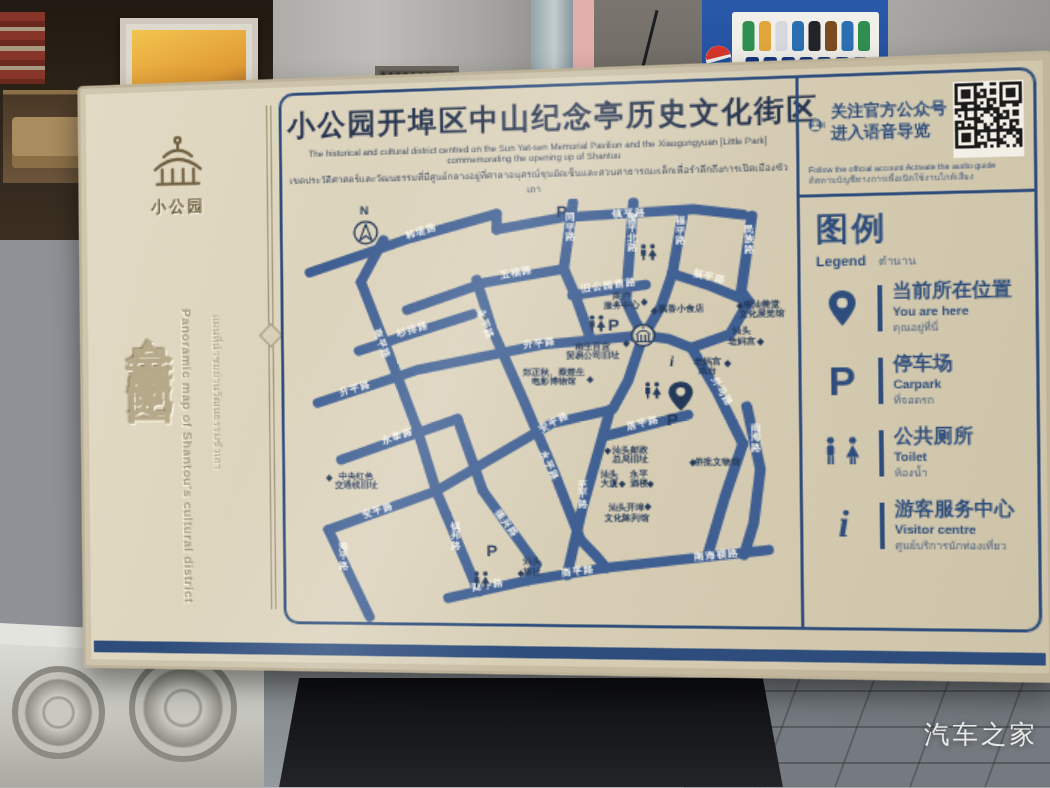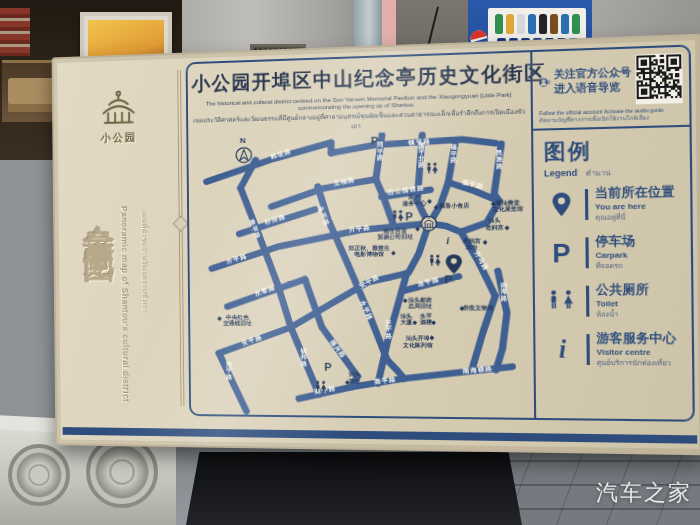--- a/index.html
+++ b/index.html
@@ -46,21 +46,21 @@
                        linear-gradient(90deg,rgba(35,40,45,.35) 1.5px,transparent 1.5px);
       background-size:50px 24px;transform:skewX(-20deg);}
   .railing{position:absolute;left:0;top:426px;width:176px;height:99px;z-index:2;
       background:linear-gradient(180deg,#dcdcd6 0%,#c2c2bb 60%,#a9a9a2 100%);}
   .railing-cap{position:absolute;left:-10px;top:-6px;width:200px;height:14px;background:#e4e4de;transform:rotate(3deg);}
   .medallion{position:absolute;border-radius:50%;border:4px solid #8b8b83;
       background:radial-gradient(circle,#c9c9c2 22%,#97978f 26%,#c9c9c2 30%,#8f8f87 56%,#c2c2bb 60%);}
   .pedestal{position:absolute;left:186px;top:452px;width:336px;height:73px;z-index:3;
       background:linear-gradient(180deg,#0c0d0f,#222428);clip-path:polygon(4% 0,96% 0,100% 100%,0 100%);}
   .watermark{position:absolute;right:8px;top:478px;z-index:9;color:rgba(255,255,255,.85);
-      font-size:22px;letter-spacing:2px;text-shadow:0 1px 4px rgba(0,0,0,.45);margin-left:12px;}
+      font-size:17px;letter-spacing:2px;text-shadow:0 1px 4px rgba(0,0,0,.45);margin-left:12px;}
 
   
   .sign-wrap{position:absolute;left:38px;top:46px;width:654px;height:404px;z-index:5;
       transform:perspective(950px) rotateY(-7deg) rotate(-0.6deg);}
   .sign-board{position:relative;width:100%;height:100%;border-radius:4px;
       background:linear-gradient(105deg,#e2dac4 0%,#d9d0b8 45%,#cdc3a8 100%);
       border:2px solid #bdb298;
       box-shadow:inset 0 0 0 4px rgba(118,102,70,.16),0 10px 20px rgba(0,0,0,.45);}
   .sign-board::after{content:"";position:absolute;inset:0;pointer-events:none;border-radius:4px;
       background:linear-gradient(115deg,rgba(255,255,255,0) 28%,rgba(255,255,255,.16) 42%,rgba(255,255,255,0) 58%);}

